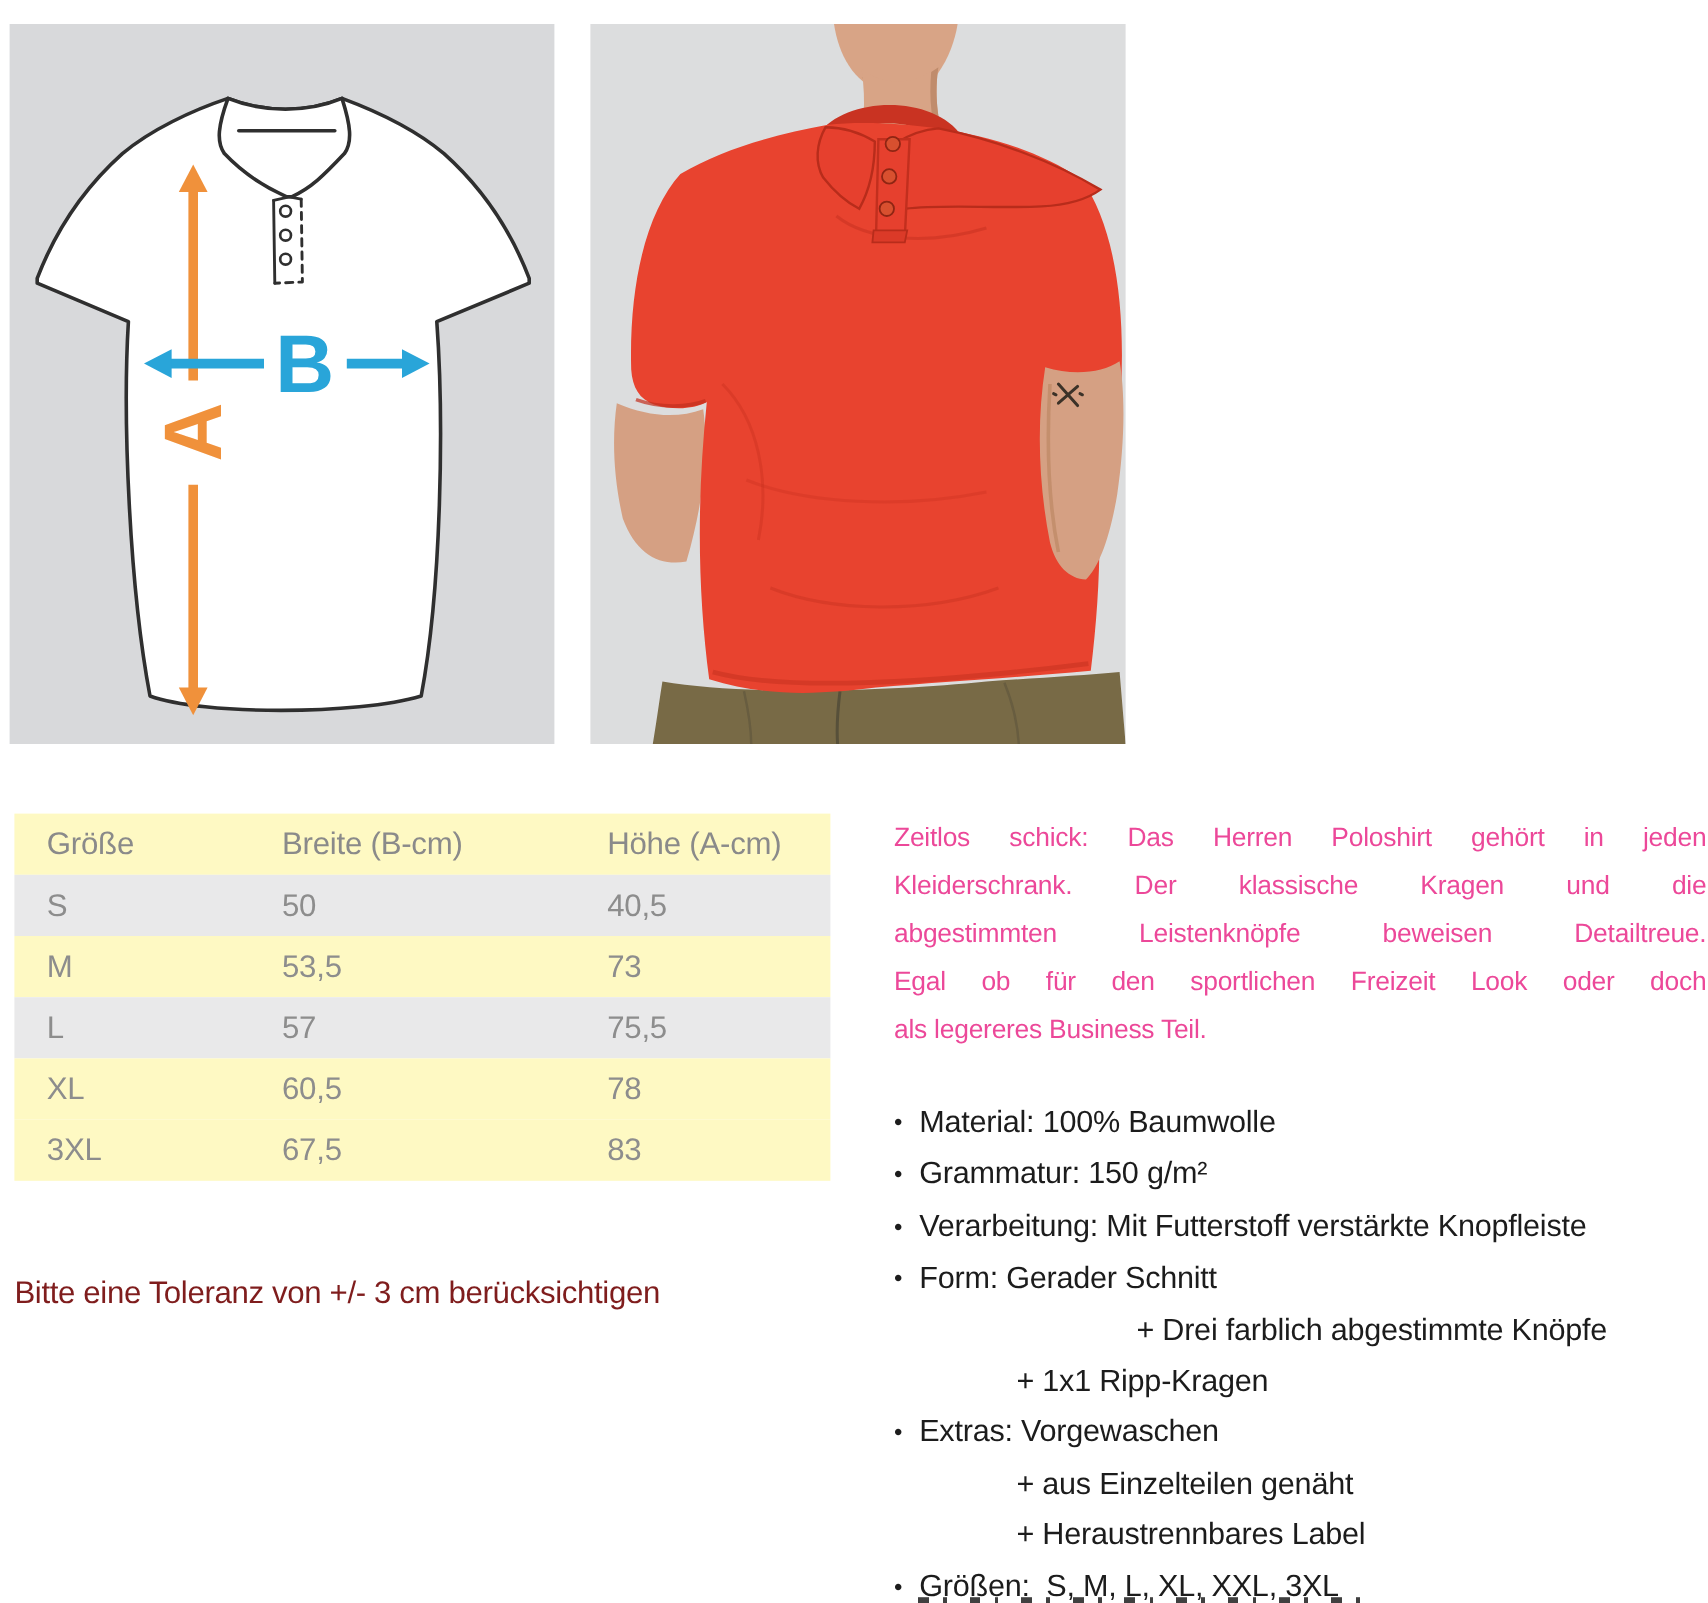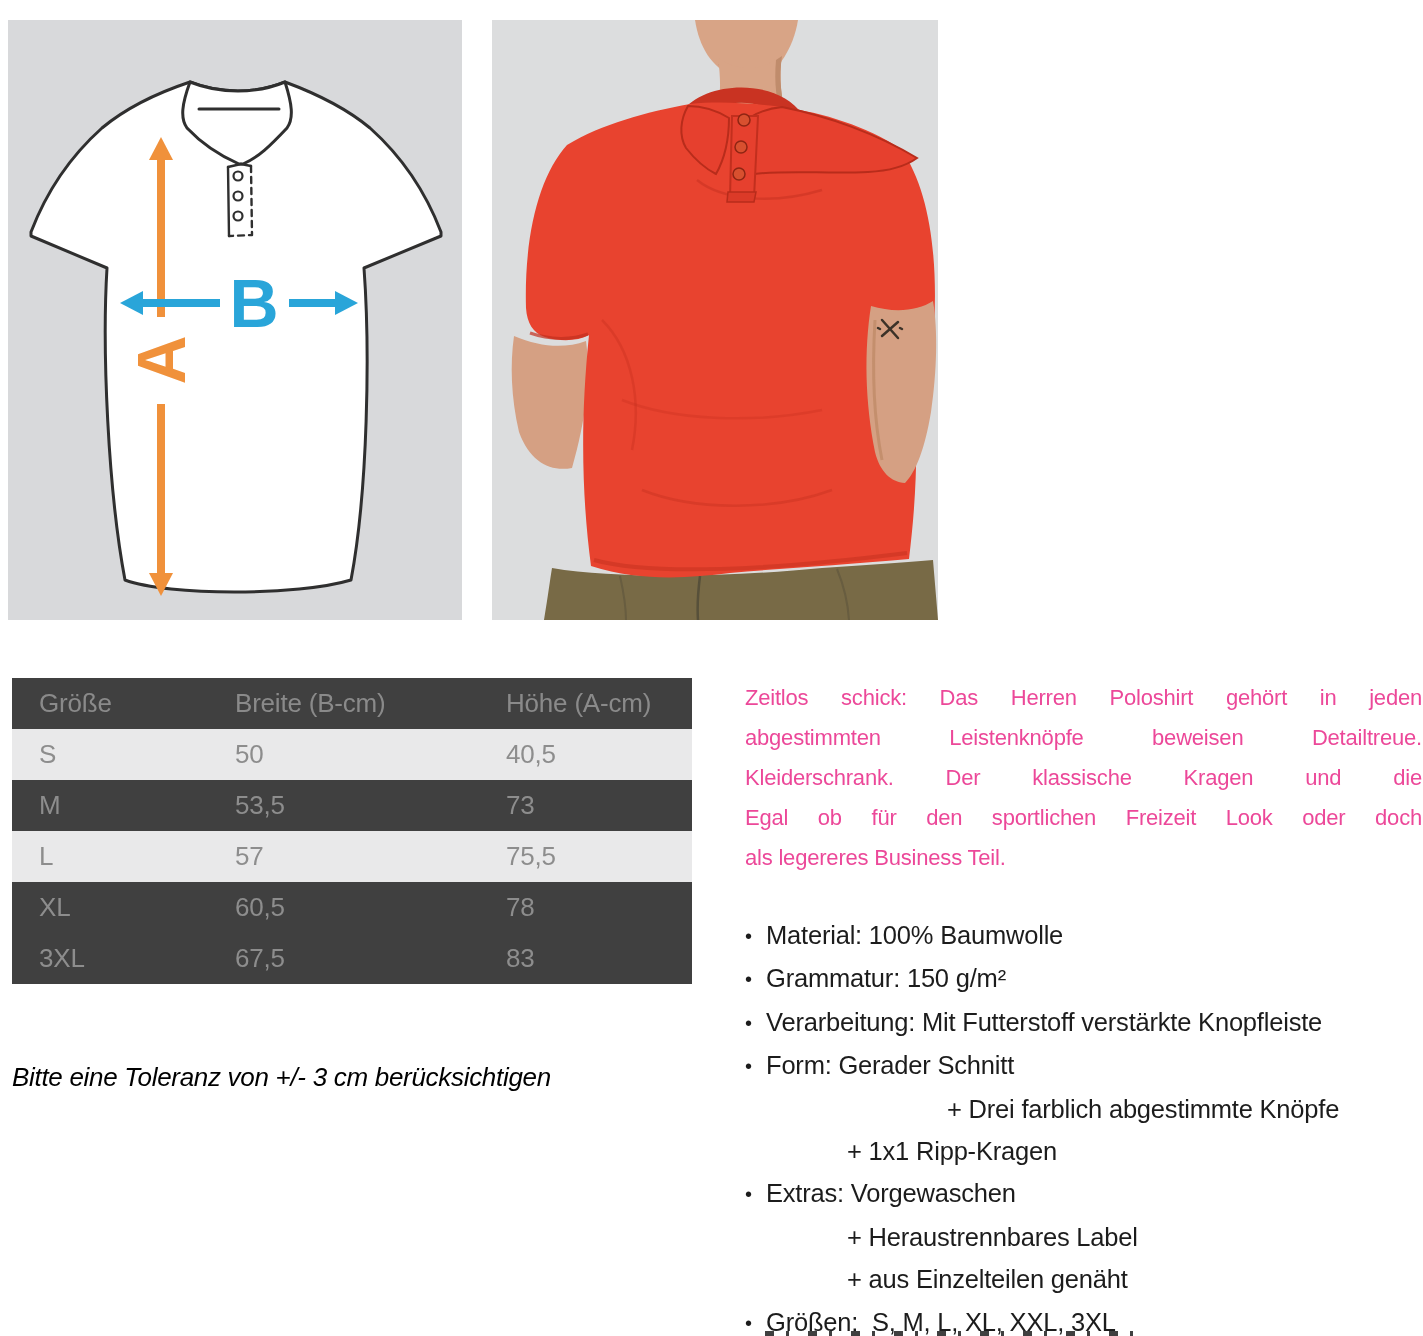--- a/index.html
+++ b/index.html
@@ -11,25 +11,25 @@
   }
   .panel{position:absolute;top:20px;height:600px;}
   .diagram-panel{left:8px;width:454px;background:#d8d9db;}
   .photo-panel{left:492px;width:446px;background:#dcddde;}
   .panel svg{display:block;}
 
   
   .size-table{position:absolute;left:12px;top:678px;width:680px;font-size:26px;color:#8d8d8d;letter-spacing:-0.2px;}
   .trow{display:grid;grid-template-columns:223px 271px 186px;align-items:center;height:51px;}
   .trow .c1{padding-left:27px;}
-  .row-light{background:#404040;}
+  .row-light{background:#fef9c3;}
   .row-dark{background:#e9e9ea;}
   .thead{color:#8a8a8a;}
 
-  .tolerance-note{position:absolute;left:12px;top:1062px;font-size:26px;color:#000000;letter-spacing:-0.3px;font-style:italic;}
+  .tolerance-note{position:absolute;left:12px;top:1062px;font-size:26px;color:#7f1d1d;letter-spacing:-0.3px;}
 
   
   .right-col{position:absolute;left:745px;top:678px;width:677px;}
   .intro{font-size:22px;line-height:40px;letter-spacing:-0.2px;color:#ec4899;}
   .jline{text-align:justify;text-align-last:justify;}
   .features{margin-top:36px;font-size:25.5px;line-height:42.4px;letter-spacing:-0.2px;color:#1c1c1c;}
   .feat{white-space:nowrap;}
   .feat .dot{display:inline-block;width:21px;font-size:20px;vertical-align:1px;color:#1c1c1c;}
   .feat.indent-1{padding-left:102px;}
   .feat.indent-2{padding-left:202px;}
@@ -215,33 +215,33 @@
     <div>67,5</div>
     <div>83</div>
   </div>
 </div>
 
 <div class="tolerance-note">Bitte eine Toleranz von +/- 3 cm berücksichtigen</div>
 
 <div class="right-col">
   <div class="intro">
     <div class="jline">Zeitlos schick: Das Herren Poloshirt gehört in jeden</div>
+    <div class="jline">Kleiderschrank. Der klassische Kragen und die</div>
     <div class="jline">abgestimmten Leistenknöpfe beweisen Detailtreue.</div>
-    <div class="jline">Kleiderschrank. Der klassische Kragen und die</div>
     <div class="jline">Egal ob für den sportlichen Freizeit Look oder doch</div>
     <div>als legereres Business Teil.</div>
   </div>
 
   <div class="features">
     <div class="feat"><span class="dot">•</span><span>Material: 100% Baumwolle</span></div>
     <div class="feat"><span class="dot">•</span><span>Grammatur: 150 g/m²</span></div>
     <div class="feat"><span class="dot">•</span><span>Verarbeitung: Mit Futterstoff verstärkte Knopfleiste</span></div>
     <div class="feat"><span class="dot">•</span><span>Form: Gerader Schnitt</span></div>
     <div class="feat indent-2"><span>+ Drei farblich abgestimmte Knöpfe</span></div>
     <div class="feat indent-1"><span>+ 1x1 Ripp-Kragen</span></div>
     <div class="feat"><span class="dot">•</span><span>Extras: Vorgewaschen</span></div>
+    <div class="feat indent-1"><span>+ aus Einzelteilen genäht</span></div>
     <div class="feat indent-1"><span>+ Heraustrennbares Label</span></div>
-    <div class="feat indent-1"><span>+ aus Einzelteilen genäht</span></div>
     <div class="feat"><span class="dot">•</span><span>Größen:&nbsp; S, M, L, XL, XXL, 3XL</span></div>
   </div>
 </div>
 
 <div class="bottom-fragment"></div>
 
 </body></html>

